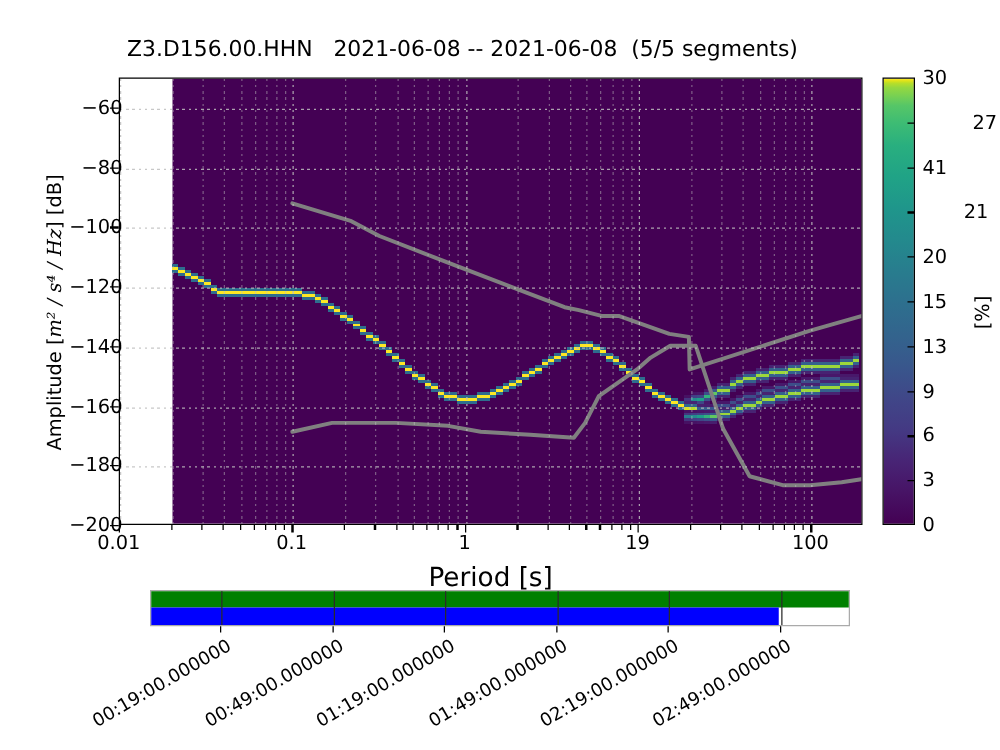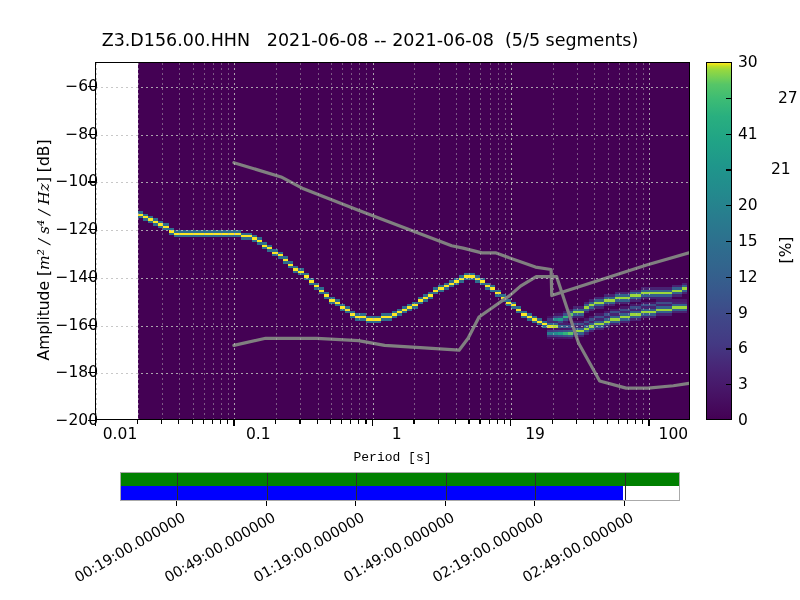--- a/index.html
+++ b/index.html
@@ -86,21 +86,20 @@
     left: 88px; width: 7px; height: 1.2px;
     background: #000;
   }
   .xtick-label {
     position: absolute;
     top: 425px;
     font-size: 15.5px;
     color: #000;
     transform: translateX(-50%);
     white-space: pre;
-    margin-left: 25px;
   }
   .xtick-mark {
     position: absolute;
     top: 420px; width: 1.2px; height: 6px;
     background: #000;
   }
   .xtick-mark.minor { height: 3.5px; }
 
   #ylabel {
     position: absolute;
@@ -111,23 +110,22 @@
     color: #000;
     transform: rotate(-90deg);
     white-space: nowrap;
   }
   #ylabel .mathy { font-family: "DejaVu Serif", "Liberation Serif", serif; font-style: italic; }
   #xlabel {
     position: absolute;
     left: 95px; top: 450px;
     width: 595px;
     text-align: center;
-    font-size: 13px;
+    font-size: 21px;
     color: #000;
-    font-family: Liberation Mono, monospace;
   }
 
   
   #colorbar {
     position: absolute;
     left: 706px; top: 62px;
     width: 26px; height: 358px;
     border: 1.1px solid #000;
     box-sizing: border-box;
     background: linear-gradient(to top,
@@ -975,21 +973,21 @@
     <div class="cbtick-label" style="top: 97.8px; margin-left: 40px;">27</div>
     <div class="cbtick-mark" style="top: 97.8px;"></div>
     <div class="cbtick-label" style="top: 133.6px;">41</div>
     <div class="cbtick-mark" style="top: 133.6px;"></div>
     <div class="cbtick-label" style="top: 169.4px; margin-left: 33px;">21</div>
     <div class="cbtick-mark" style="top: 169.4px;"></div>
     <div class="cbtick-label" style="top: 205.2px;">20</div>
     <div class="cbtick-mark" style="top: 205.2px;"></div>
     <div class="cbtick-label" style="top: 241px;">15</div>
     <div class="cbtick-mark" style="top: 241px;"></div>
-    <div class="cbtick-label" style="top: 276.8px;">12</div>
+    <div class="cbtick-label" style="top: 276.8px;">13</div>
     <div class="cbtick-mark" style="top: 276.8px;"></div>
     <div class="cbtick-label" style="top: 312.6px;">9</div>
     <div class="cbtick-mark" style="top: 312.6px;"></div>
     <div class="cbtick-label" style="top: 348.4px;">6</div>
     <div class="cbtick-mark" style="top: 348.4px;"></div>
     <div class="cbtick-label" style="top: 384.2px;">3</div>
     <div class="cbtick-mark" style="top: 384.2px;"></div>
     <div class="cbtick-label" style="top: 420px;">0</div>
   </div>
 

